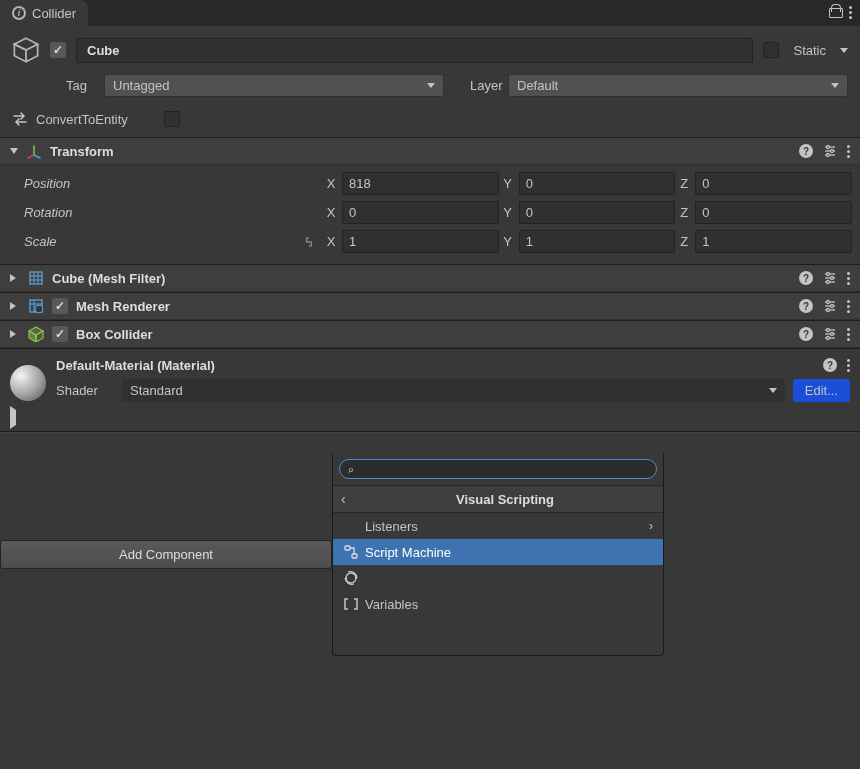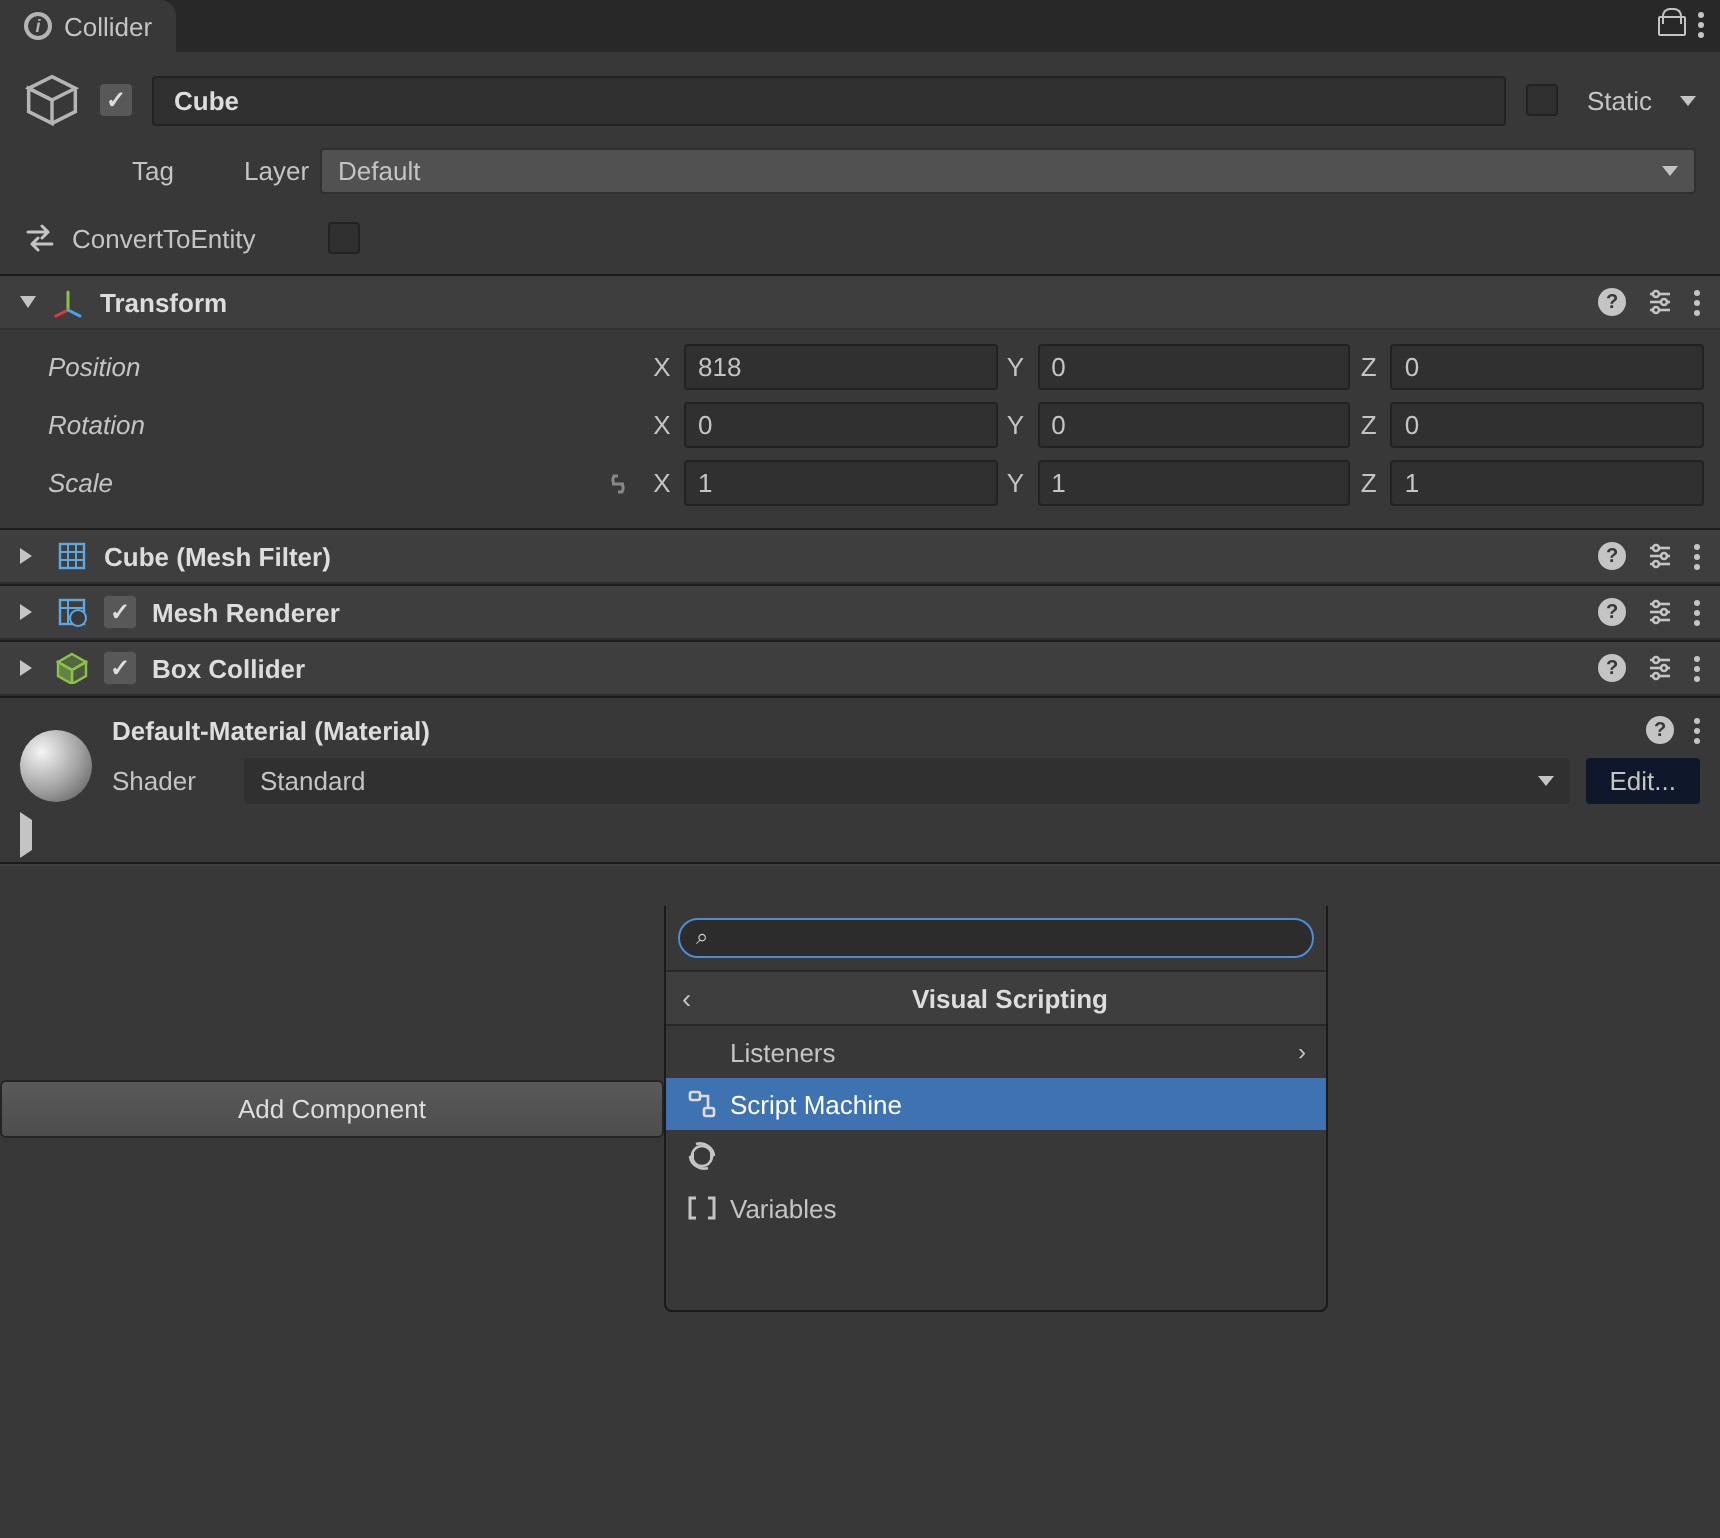--- a/index.html
+++ b/index.html
@@ -57,21 +57,21 @@
   .link-icon { width: 18px; height: 14px; margin-right: 6px; color: #888; }
   .link-icon svg { width: 100%; height: 100%; }
 
   .material-block { display: flex; align-items: center; padding: 6px 10px 0 10px; gap: 10px; border-top: 1px solid #1c1c1c; }
   .material-sphere { width: 36px; height: 36px; border-radius: 50%; background: radial-gradient(circle at 30% 30%, #f5f5f5, #a0a0a0 55%, #505050); }
   .material-info { flex: 1; }
   .material-title { font-weight: bold; padding: 2px 0 6px 0; color: #ddd; display: flex; align-items: center; justify-content: space-between; }
   .shader-row { display: flex; align-items: center; gap: 8px; padding-bottom: 8px;}
   .shader-label { width: 58px; }
   .shader-drop { flex: 1; background: #303030; padding: 4px 8px; border-radius: 2px; display: flex; justify-content: space-between; align-items: center; }
-  .edit-btn { background: #0f172a; padding: 4px 12px; border-radius: 2px; color: #c4c4c4; }
+  .edit-btn { background: #1d4ed8; padding: 4px 12px; border-radius: 2px; color: #c4c4c4; }
   .material-foldout-row { padding: 0 0 6px 10px; }
   .material-foldout-row .foldout { border-top: 4px solid transparent; border-bottom: 4px solid transparent; border-left: 6px solid #c4c4c4; }
 
   .separator { height: 2px; background: #1c1c1c; margin: 0; border-bottom: 1px solid #404040;}
 
   .footer { display: flex; flex-direction: row; align-items: center; padding-top: 20px; }
   .add-comp-btn { width: 332px; padding: 6px 0; text-align: center; background: linear-gradient(#595959, #4d4d4d); border: 1px solid #242424; border-radius: 3px; color: #ddd; }
   
   .popup { width: 332px; background: #383838; border: 1px solid #1a1a1a; border-top: none; border-radius: 0 0 4px 4px; }
   .popup-search-wrap { padding: 6px; }
@@ -120,20 +120,24 @@
   </span>
   <span class="checkbox checked"></span>
   <div class="name-field">Cube</div>
   <span class="static-check"></span>
   <span class="static-label">Static</span>
   <span class="dropdown-triangle"></span>
 </div>
 
 <div class="tag-layer-row">
   <span class="label">Tag</span>
+  <div class="dropdown">
+    <span>Untagged</span>
+    <span class="dropdown-triangle"></span>
+  </div>
   <span class="label layer-label">Layer</span>
   <div class="dropdown">
     <span>Default</span>
     <span class="dropdown-triangle"></span>
   </div>
 </div>
 
 <div class="convert-row">
   <span class="convert-icon">
     <svg viewBox="0 0 16 14">

